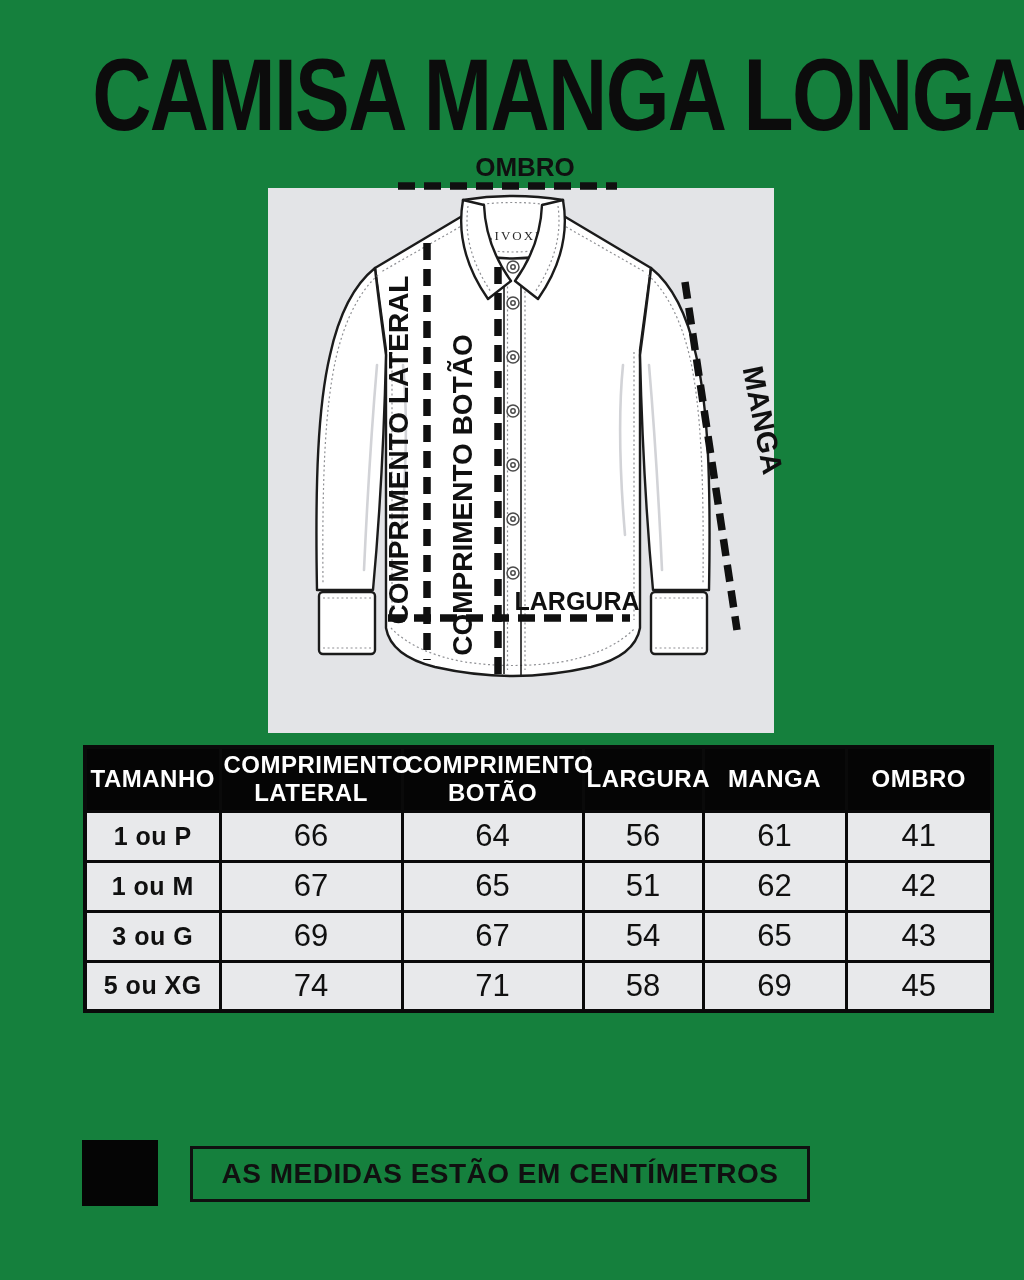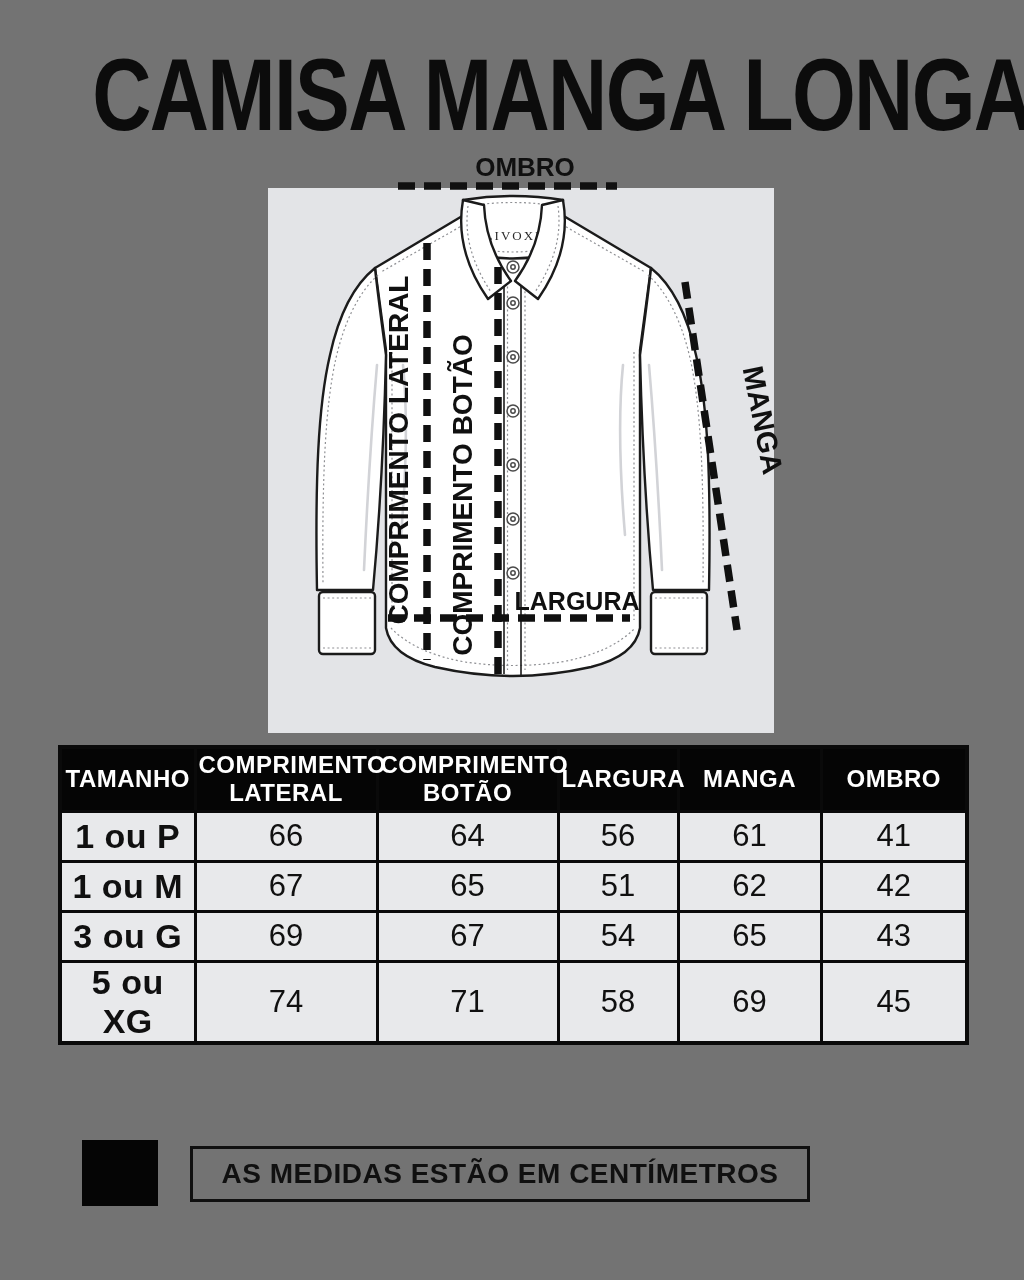--- a/index.html
+++ b/index.html
@@ -1,21 +1,21 @@
 <!DOCTYPE html>
 <html><head>
 <meta charset="utf-8">
 <style>
   * { margin:0; padding:0; box-sizing:border-box; }
   html,body { width:1024px; }
   body { font-family:"Liberation Sans","DejaVu Sans",sans-serif; }
 
   .page {
     position:relative; width:1024px; height:1280px;
-    background:#737373; overflow:hidden;
+    background:#15803d; overflow:hidden;
   }
 
   
   .title {
     position:absolute; top:44px; left:0; right:0;
     text-align:center;
     font-size:100px; font-weight:bold; line-height:1;
     letter-spacing:-2px; color:#0c0c0c;
     transform:scale(0.82,1.02); transform-origin:50% 50%;
     white-space:nowrap;
@@ -41,28 +41,28 @@
     position:absolute; left:58px; top:745px;
     width:907px; table-layout:fixed;
     border-collapse:collapse;
     background:#e8e9eb;
   }
   table.sizes th, table.sizes td {
     border:3px solid #0a0a0a;
     text-align:center; vertical-align:middle;
     color:#101010;
   }
-  table.sizes { border:4px solid #0a0a0a; }
+  table.sizes { border:4px solid #0a0a0a;margin-left:25px; }
   table.sizes thead th {
     background:#050505; color:#ffffff;
     font-size:24px; font-weight:bold; line-height:1.18;
     letter-spacing:0.5px; height:64px; padding:0 2px;
   }
   table.sizes tbody tr { height:50px; }
-  td.size-cell { font-weight:bold; font-size:34px; letter-spacing:0.5px; }
+  td.size-cell { font-weight:bold; font-size:25px; letter-spacing:0.5px; }
   td.num-cell  { font-weight:normal; font-size:31px; }
 
   
   .black-square {
     position:absolute; left:82px; top:1140px; width:76px; height:66px;
     background:#050505;
   }
   .note-box {
     position:absolute; left:190px; top:1146px; width:620px; height:56px;
     border:3px solid #101010;

